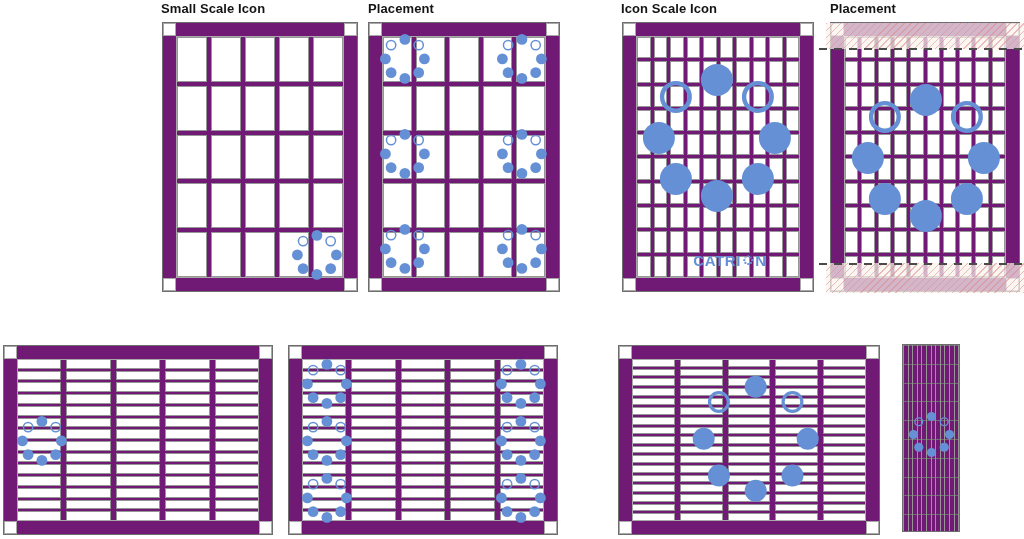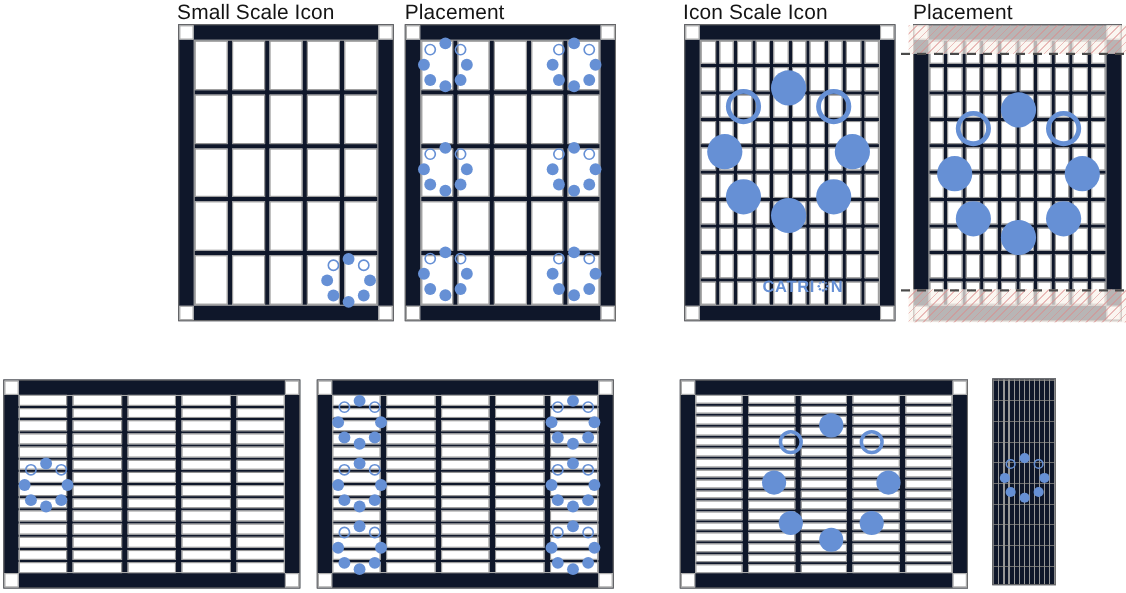--- a/index.html
+++ b/index.html
@@ -1,26 +1,26 @@
 <!DOCTYPE html>
 <html style="--blue: #6690d5; --grid: #969696; --frame: #6e6e6e; --band: #a8a8a8; --dash: #4a4a4a; --heading: #141414;"><head>
 <meta charset="utf-8">
 <style>
   * { box-sizing: border-box; }
   html,body { margin:0; padding:0; background:#ffffff; }
   body { font-family:"Liberation Sans", sans-serif; }
   #stage { position:relative; width:1024px; height:539px; background:#fff; overflow:hidden; }
 
-  .heading { position:absolute; top:1px; font-size:19px; font-weight:normal; color:var(--heading,#141414); white-space:nowrap; letter-spacing:0.1px; }
+  .heading { position:absolute; top:1px; font-size:13px; font-weight:bold; color:var(--heading,#141414); white-space:nowrap; letter-spacing:0.1px; }
   #h-small   { left:161px; }
   #h-place-sm{ left:368px; }
   #h-large   { left:621px; }
   #h-place-lg{ left:830px; }
 
-  .panel { position:absolute; border:1px solid var(--frame,#6e6e6e); background:#0f172a; }
+  .panel { position:absolute; border:1px solid var(--frame,#6e6e6e); background:#701a75; }
   .inner-frame { position:absolute; inset:13px; border:1px solid var(--band,#a8a8a8); pointer-events:none; z-index:2; }
   .corner { position:absolute; width:13px; height:13px; border:1px solid var(--band,#a8a8a8); background:#fff; z-index:2; }
   .corner.tl { left:0; top:0; }
   .corner.tr { right:0; top:0; }
   .corner.bl { left:0; bottom:0; }
   .corner.br { right:0; bottom:0; }
 
   .cellgrid { position:absolute; display:grid; z-index:1; }
   .cell { border:1px solid var(--grid,#969696); background:#fff; min-width:0; min-height:0; }
   .linegrid { position:absolute; inset:0; z-index:1; }

